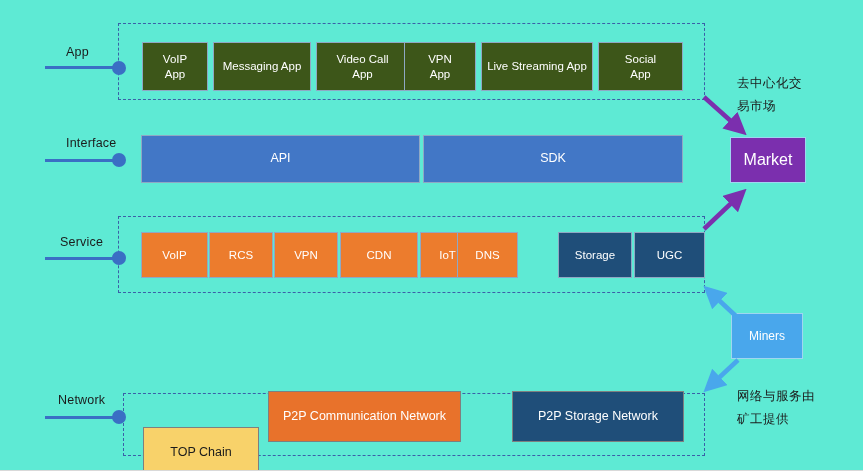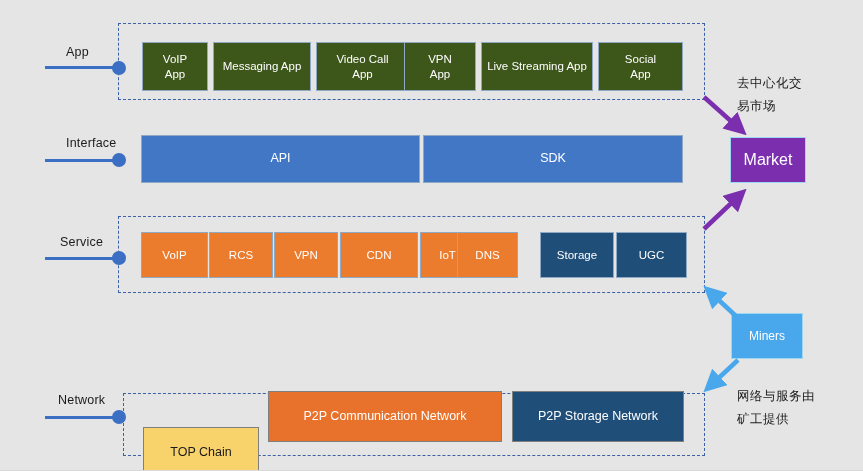--- a/index.html
+++ b/index.html
@@ -7,21 +7,21 @@
     padding: 0;
     background: #ffffff;
   }
   body {
     font-family: "Liberation Sans", "DejaVu Sans", sans-serif;
   }
   #canvas {
     position: relative;
     width: 863px;
     height: 471px;
-    background: #e5e5e5;
+    background: #5eead4;
     overflow: hidden;
   }
   
   .layer-box {
     position: absolute;
     border: 1.5px dashed #3b5fa8;
     box-sizing: border-box;
     background: transparent;
   }
   
@@ -55,21 +55,21 @@
     font-size: 11.5px;
     line-height: 1.25;
     color: #ffffff;
     padding: 2px 4px;
     border: 1px solid rgba(120,150,190,0.85);
     white-space: pre-line;
   }
   .node.app      { background: #3d5619; border-color: #8fa8c4; }
   .node.iface    { background: #4277c6; border-color: #8fa8c4; font-size: 12.5px; }
   .node.svc-o    { background: #ec7c2d; border-color: #8fa8c4; }
-  .node.svc-b    { background: #1f4e79; border-color: #8fa8c4; }
+  .node.svc-b    { background: #1f4e79; border-color: #8fa8c4; margin-left: 18px; }
   .node.net-y    { background: #f8d26a; border-color: #7f7f7f; color: #1b1b1b; font-size: 12.5px; }
   .node.net-o    { background: #e8722b; border-color: #7f7f7f; font-size: 12.5px; }
   .node.net-b    { background: #1f4e79; border-color: #7f7f7f; font-size: 12.5px; }
   .node.market   { background: #7b2fae; border-color: #9fd6f0; font-size: 16px; }
   .node.miners   { background: #49a7ec; border-color: #9fd6f0; font-size: 12px; }
 
   
   .note {
     position: absolute;
     font-size: 12.5px;
@@ -134,21 +134,21 @@
   <div class="node svc-b" style="left:540px; top:232px; width:74px; height:46px;">Storage</div>
   <div class="node svc-b" style="left:616px; top:232px; width:71px; height:46px;">UGC</div>
 
   <div class="layer-box" style="left:123px; top:393px; width:582px; height:63px;"></div>
 
   <div class="row-label" style="left:58px; top:393px;">Network</div>
   <div class="row-line" style="left:45px; top:416px; width:78px;"></div>
   <div class="row-dot" style="left:112px; top:410px;"></div>
 
   <div class="node net-y" style="left:143px; top:391px; width:116px; height:51px;margin-top:36px;">TOP Chain</div>
-  <div class="node net-o" style="left:268px; top:391px; width:234px; height:51px;">P2P Communication Network</div>
+  <div class="node net-o" style="left:268px; top:391px; width:193px; height:51px;">P2P Communication Network</div>
   <div class="node net-b" style="left:512px; top:391px; width:172px; height:51px;">P2P Storage Network</div>
 
   <div class="node market" style="left:730px; top:137px; width:76px; height:46px;">Market</div>
   <div class="node miners" style="left:731px; top:313px; width:72px; height:46px;">Miners</div>
 
   <div class="note" style="left:737px; top:72px;">去中心化交
 易市场</div>
   <div class="note" style="left:737px; top:385px;">网络与服务由
 矿工提供</div>
 

